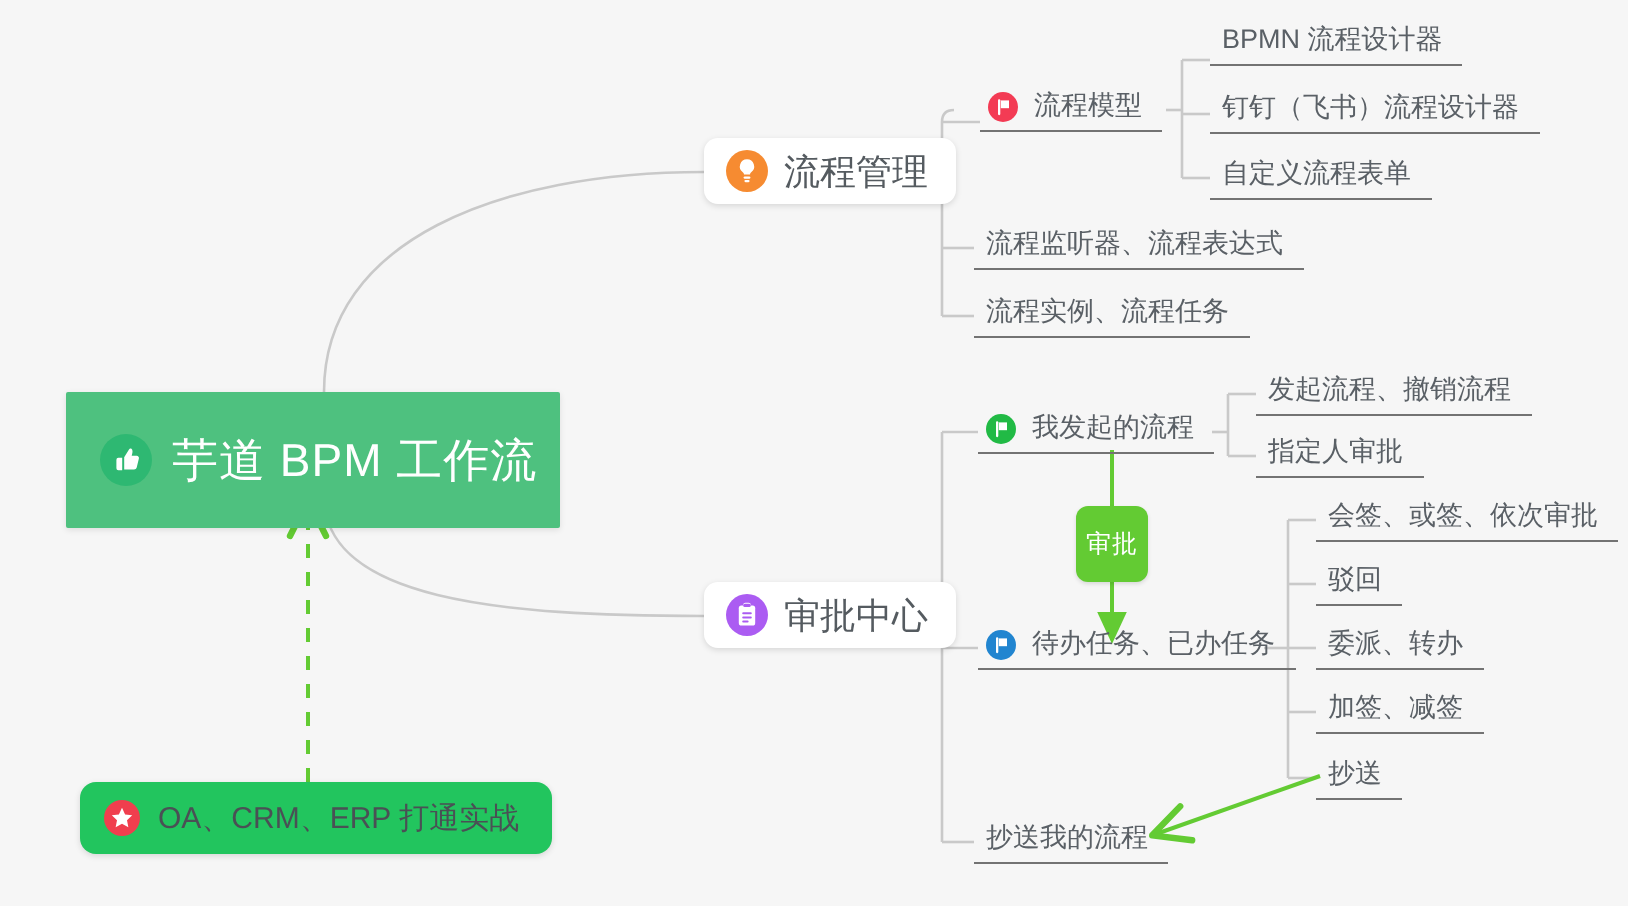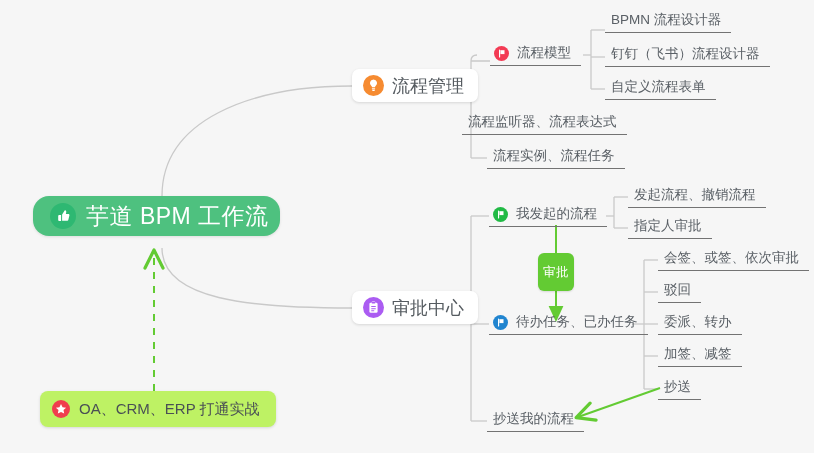--- a/index.html
+++ b/index.html
@@ -25,22 +25,22 @@
     height: 453px;
     pointer-events: none;
   }
 
   
   .root-node {
     position: absolute;
     left: 33px;
     top: 196px;
     width: 247px;
-    height: 40px;
-    border-radius: 16px;
+    height: 68px;
+    border-radius: 1px;
     background: #4ec17f;
     display: flex;
     align-items: center;
     box-sizing: border-box;
     padding-left: 17px;
     box-shadow: 0 1px 3px rgba(0,0,0,0.10);
   }
   .root-label {
     color: #ffffff;
     font-size: 23px;
@@ -70,21 +70,21 @@
   #branch-process  { left: 352px; top: 69px; }
   #branch-approval { left: 352px; top: 291px; }
 
   
   .callout-node {
     position: absolute;
     left: 40px;
     top: 391px;
     height: 36px;
     border-radius: 8px;
-    background: #bef264;
+    background: #22c55e;
     display: flex;
     align-items: center;
     box-sizing: border-box;
     padding: 0 16px 0 12px;
     box-shadow: 0 1px 3px rgba(0,0,0,0.13);
     white-space: nowrap;
   }
   .callout-label {
     color: #4a5055;
     font-size: 15px;
@@ -247,21 +247,21 @@
     <span class="ic ic-sm">
       <svg viewBox="0 0 15 15">
         <circle cx="7.5" cy="7.5" r="7.5" fill="#f33b54"></circle>
         <rect x="5" y="3.6" width="1.15" height="8" rx="0.55" fill="#ffffff"></rect>
         <path d="M6.4 4.2h4.1v3.9H6.4z" fill="#ffffff"></path>
       </svg>
     </span>
     <span class="leaf-label">流程模型</span>
   </div>
 
-  <div class="leaf" style="left:462px; top:113px;">
+  <div class="leaf" style="left:487px; top:113px;">
     <span class="leaf-label">流程监听器、流程表达式</span>
   </div>
 
   <div class="leaf" style="left:487px; top:147px;">
     <span class="leaf-label">流程实例、流程任务</span>
   </div>
 
   <div class="leaf" style="left:605px; top:11px;">
     <span class="leaf-label">BPMN 流程设计器</span>
   </div>

